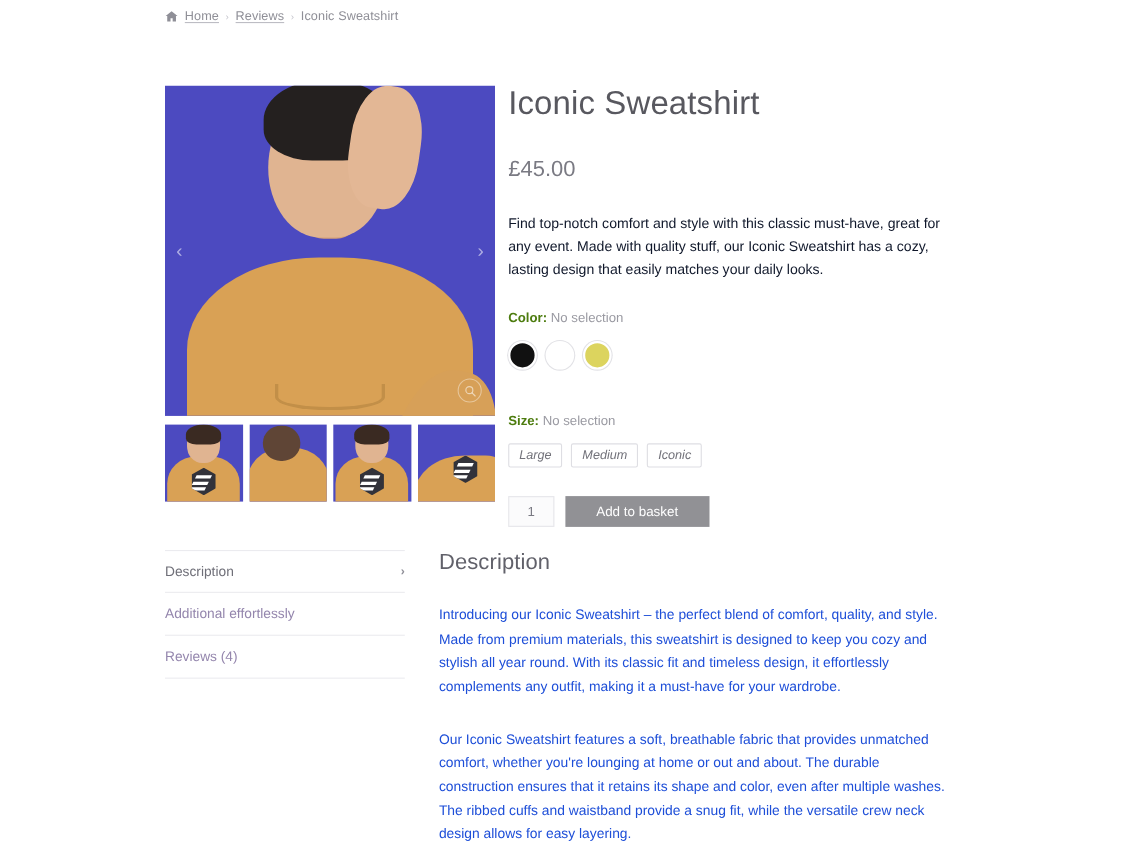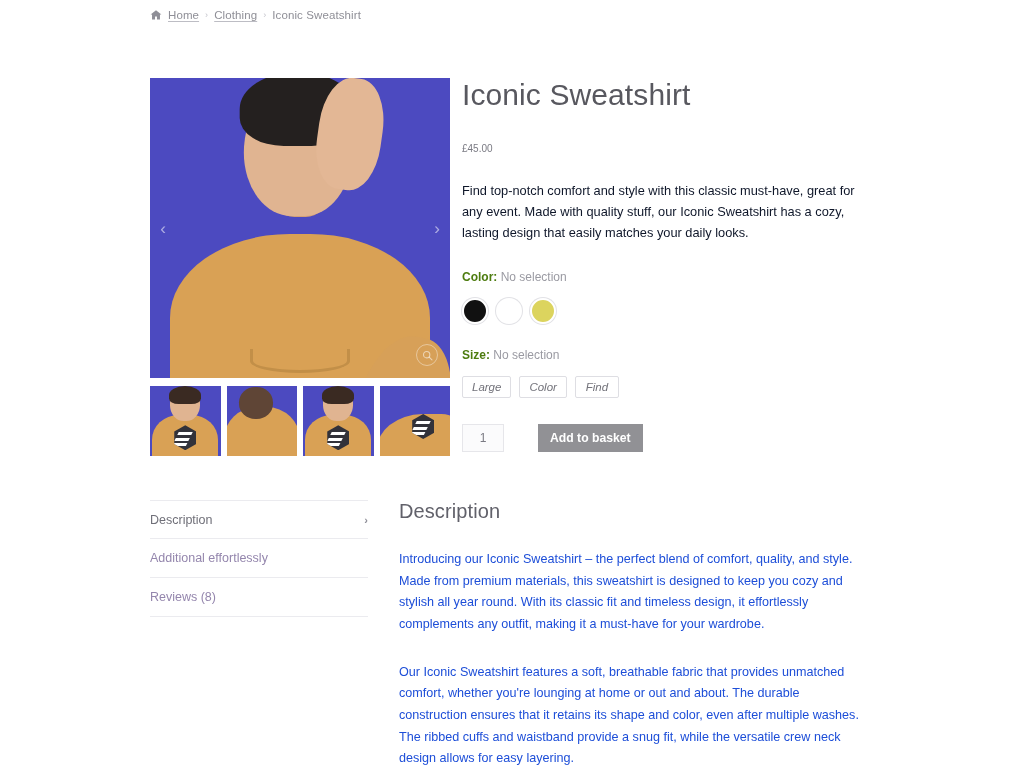--- a/index.html
+++ b/index.html
@@ -180,41 +180,41 @@
   
   .summary { position: absolute; left: 462px; top: 78px; width: 400px; }
   .product-title {
     margin: 0;
     font-size: 30px;
     font-weight: 400;
     color: #58585f;
     letter-spacing: .1px;
     line-height: 1.15;
   }
-  .price { margin-top: 30px; font-size: 10px; color: #7a7a83; }
+  .price { margin-top: 30px; font-size: 20px; color: #7a7a83; }
   .short-desc {
     margin-top: 26px;
     font-size: 12.8px;
     line-height: 1.68;
     color: #0f172a;
   }
 
   .attr-block { margin-top: 26px; }
   .attr-label { font-size: 12px; color: #9a9aa2; }
   .attr-label b { color: #4d7c0f; font-weight: 700; }
 
   .swatches { display: flex; gap: 8px; margin-top: 14px; }
   .swatch {
     width: 26px; height: 26px; border-radius: 50%;
     border: 2px solid #ffffff;
     box-shadow: 0 0 0 1px #e2e2e6;
     cursor: pointer;
   }
 
-  .attr-block.size { margin-top: 24px; }
+  .attr-block.size { margin-top: 39px; }
   .size-options { display: flex; gap: 8px; margin-top: 14px; }
   .size-btn {
     min-width: 44px; height: 22px;
     padding: 0 9px;
     border: 1px solid #dedee3;
     background: #fff;
     color: #72727a;
     font-size: 11.5px;
     font-family: "Liberation Sans", sans-serif;
     border-radius: 2px;
@@ -226,29 +226,28 @@
   .qty-input {
     width: 42px; height: 28px;
     border: 1px solid #e6e6ea;
     background: #fbfbfc;
     color: #7a7a83;
     font-size: 12px;
     font-family: "Liberation Sans", sans-serif;
     text-align: center;
   }
   .add-btn {
-    height: 28px; padding: 0 12px;
+    height: 28px; padding: 0 28px;
     border: none;
     background: #919195;
     color: #ffffff;
     font-size: 12.2px;
-    font-weight: 700;
+    font-weight: 400;
     font-family: "Liberation Sans", sans-serif;
     cursor: pointer;
-    margin-left: 24px;
   }
 
   
   .tabs { position: absolute; left: 150px; top: 500px; width: 218px; }
   .tab {
     display: flex; align-items: center; justify-content: space-between;
     height: 39px;
     border-bottom: 1px solid #ebebef;
     font-size: 12.5px;
     color: #9486ad;
@@ -280,21 +279,21 @@
 <div class="page">
 
   <nav class="breadcrumb">
     <span class="home-icon">
       <svg width="12" height="12" viewBox="0 0 16 16" fill="#8f8f97">
         <path d="M8 1.5 0.8 7.4h1.9V14h4V10h2.6v4h4V7.4h1.9z"></path>
       </svg>
     </span>
     <a class="crumb-link">Home</a>
     <span class="crumb-sep">›</span>
-    <a class="crumb-link">Clothing</a>
+    <a class="crumb-link">Reviews</a>
     <span class="crumb-sep">›</span>
     <span class="crumb-current">Iconic Sweatshirt</span>
   </nav>
 
   <div class="gallery">
     <div class="main-image">
       <div class="photo">
         <div class="bg"></div>
         <div class="fig-body">
           <div class="fig-arm-r"></div>
@@ -360,41 +359,41 @@
       </div>
     </div>
 
     <div class="attr-block size">
       <div class="attr-label">
         <b>Size:</b>
         <span>No selection</span>
       </div>
       <div class="size-options">
         <button class="size-btn">Large</button>
-        <button class="size-btn">Color</button>
-        <button class="size-btn">Find</button>
+        <button class="size-btn">Medium</button>
+        <button class="size-btn">Iconic</button>
       </div>
     </div>
 
     <div class="cart-row">
       <input class="qty-input" type="text" value="1" style="">
       <button class="add-btn">Add to basket</button>
     </div>
   </div>
 
   <div class="tabs">
     <div class="tab active">
       <span>Description</span>
       <span class="chev">›</span>
     </div>
     <div class="tab">
       <span>Additional effortlessly</span>
     </div>
     <div class="tab">
-      <span>Reviews (8)</span>
+      <span>Reviews (4)</span>
     </div>
   </div>
 
   <div class="panel">
     <h2>Description</h2>
     <p>Introducing our Iconic Sweatshirt – the perfect blend of comfort, quality, and style. Made from premium materials, this sweatshirt is designed to keep you cozy and stylish all year round. With its classic fit and timeless design, it effortlessly complements any outfit, making it a must-have for your wardrobe.</p>
     <p>Our Iconic Sweatshirt features a soft, breathable fabric that provides unmatched comfort, whether you're lounging at home or out and about. The durable construction ensures that it retains its shape and color, even after multiple washes. The ribbed cuffs and waistband provide a snug fit, while the versatile crew neck design allows for easy layering.</p>
 
   </div>
 

